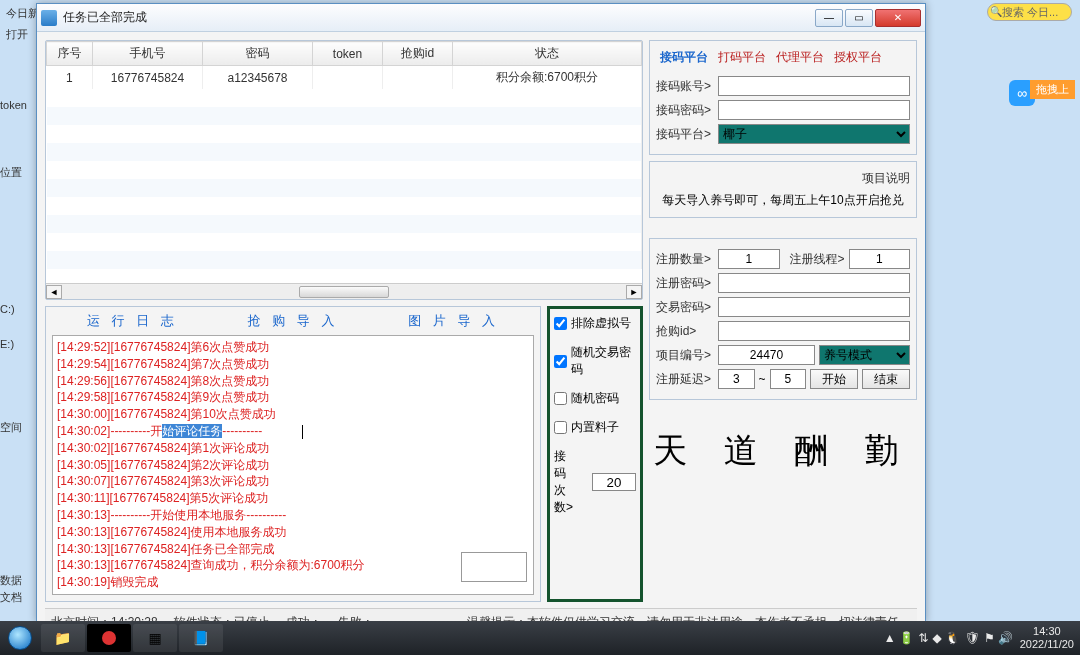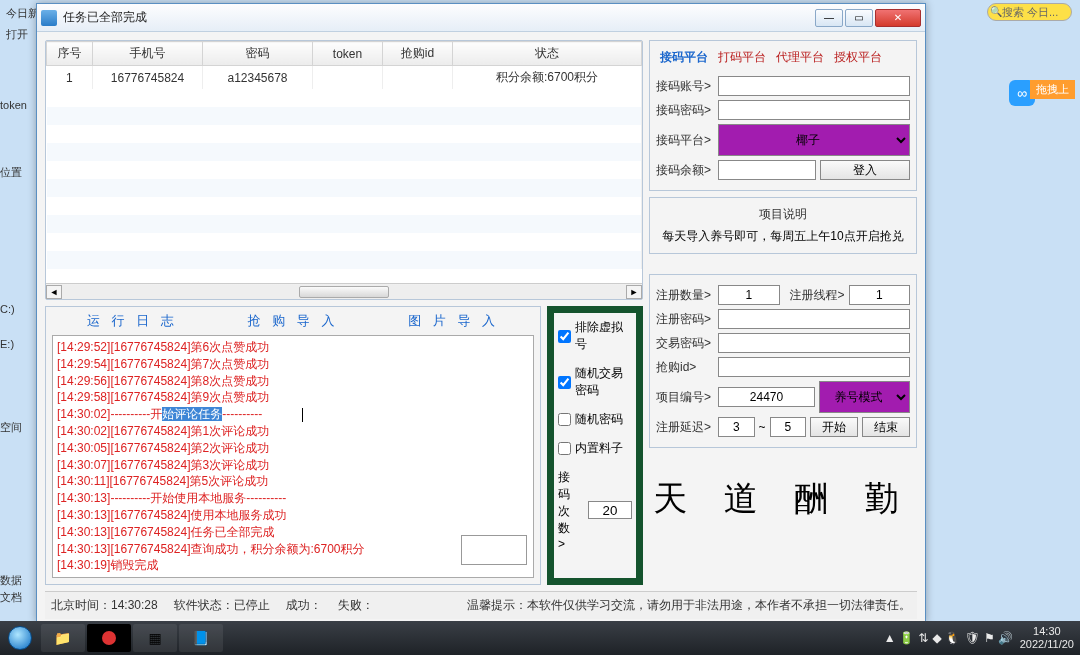--- a/index.html
+++ b/index.html
@@ -39,43 +39,43 @@
 
 
 .right-col { grid-column: 2; grid-row: 1 / span 2; display: flex; flex-direction: column; gap: 6px; }
 .sub-panel { border: 1px solid #b7c7d9; background: #f4f4f4; padding: 6px; }
 .tab-labels { display: flex; gap: 10px; padding: 2px 4px 6px; font-size: 12px; }
 .tab-labels span { color: #b91c1c; cursor: pointer; }
 .tab-labels span.active { color: #1a66cc; font-weight: bold; }
 .form-row { display:flex; align-items:center; gap: 4px; margin: 4px 0; font-size:12px; }
 .form-row label { width: 58px; color:#333; }
 .form-row input[type=text] { flex:1; height: 20px; border:1px solid #888; background:#fff; padding: 0 3px; font-size:12px; }
-.form-row select { flex:1; height:32px; border:1px solid #888; background:#a21caf; font-size:12px; text-align:center;}
+.form-row select { flex:1; height:20px; border:1px solid #888; background:#0f766e; font-size:12px; }
 .form-row button { width: 90px; height: 20px; border:1px solid #888; background: linear-gradient(#fafafa,#e4e4e4); font-size:12px; cursor:pointer;}
 .form-row .short { width: 46px; flex: none; text-align:center; }
 .form-row .med { width: 56px; flex: none; text-align:center; }
 .form-row .tiny { width: 22px; flex:none; text-align:center; }
 .form-row .btnsm { width: 48px; height:20px; border:1px solid #888; background:linear-gradient(#fafafa,#e4e4e4); font-size:12px; cursor:pointer;}
 
 .desc-panel { text-align:center; padding: 6px; line-height: 1.8; }
-.desc-panel .title-d { color:#333; }
+.desc-panel .title-d { color:#333;text-align:right; }
 .divider { height: 8px; }
 
 
 .log-panel { grid-column: 1; grid-row: 2; display: grid; grid-template-columns: 1fr 96px; gap: 6px; padding:0; border:none; background:none; }
 .log-inner { border:1px solid #b7c7d9; background:#f4f4f4; display:flex; flex-direction:column; }
 .log-header { display:flex; justify-content:space-around; padding: 5px 6px; font-size:13px; letter-spacing: 4px; color:#1a66cc; }
 .log-header span { color:#1a66cc; }
 .log-body { flex:1; background:#fff; margin: 0 6px 6px; border:1px solid #aaa; padding: 3px 4px; overflow:hidden; position:relative; font-size:12px; font-family: SimSun, monospace; }
 .log-line { color:#d22; white-space: pre; line-height: 1.4; }
 .log-line .sel { background:#3e86d6; color:#fff; }
 .cursor-caret { display:inline-block; width:1px; height:14px; background:#000; vertical-align:middle; margin-left:40px;}
 .log-small-box { position:absolute; right:6px; bottom: 12px; width:66px; height:30px; border:1px solid #999; background:#fff;}
 
-.check-panel { border:7px solid #14532d; background:#f4f4f4; padding: 6px 4px; display:flex; flex-direction:column; gap:12px; font-size:12px;}
+.check-panel { border:3px solid #14532d; background:#f4f4f4; padding: 6px 4px; display:flex; flex-direction:column; gap:12px; font-size:12px;}
 .check-panel label { display:flex; align-items:center; gap:4px; }
 .check-panel .inline-row { display:flex; align-items:center; gap:17px;}
 .check-panel .inline-row input[type=text]{ width:44px; height:18px; border:1px solid #888; text-align:center;}
 
 
 .reg-panel .form-row label { width:58px; }
 
 
 .motto { text-align:center; font-family: "KaiTi","STKaiti",serif; color:#000000; font-size: 34px; letter-spacing: 14px; padding: 22px 0 6px; }
 
@@ -200,25 +200,20 @@
           <input type="text" style="">
         </div>
         <div class="form-row">
           <label>接码密码&gt;</label>
           <input type="text" style="">
         </div>
         <div class="form-row">
           <label>接码平台&gt;</label>
           <select><option>椰子</option></select>
         </div>
-        <div class="form-row">
-          <label>接码余额&gt;</label>
-          <input type="text" class="short" style="">
-          <button>登入</button>
-        </div>
       </div>
 
       <div class="sub-panel desc-panel">
         <div class="title-d">项目说明</div>
         <div>每天导入养号即可，每周五上午10点开启抢兑</div>
       </div>
 
       <div class="divider"></div>
 
       <div class="sub-panel reg-panel">
@@ -264,20 +259,21 @@
           <span>运 行 日 志</span>
           <span>抢 购 导 入</span>
           <span>图 片 导 入</span>
         </div>
         <div class="log-body">
           <div id="log-lines">
               <div class="log-line">[14:29:52][16776745824]第6次点赞成功</div>
               <div class="log-line">[14:29:54][16776745824]第7次点赞成功</div>
               <div class="log-line">[14:29:56][16776745824]第8次点赞成功</div>
               <div class="log-line">[14:29:58][16776745824]第9次点赞成功</div>
+              <div class="log-line">[14:30:00][16776745824]第10次点赞成功</div>
             </div>
           <div class="log-line"><span>[14:30:02]----------开</span><span class="sel">始评论任务</span><span>----------</span><span class="cursor-caret"></span></div>
           <div id="log-lines2">
               <div class="log-line">[14:30:02][16776745824]第1次评论成功</div>
               <div class="log-line">[14:30:05][16776745824]第2次评论成功</div>
               <div class="log-line">[14:30:07][16776745824]第3次评论成功</div>
               <div class="log-line">[14:30:11][16776745824]第5次评论成功</div>
               <div class="log-line">[14:30:13]----------开始使用本地服务----------</div>
               <div class="log-line">[14:30:13][16776745824]使用本地服务成功</div>
               <div class="log-line">[14:30:13][16776745824]任务已全部完成</div>

